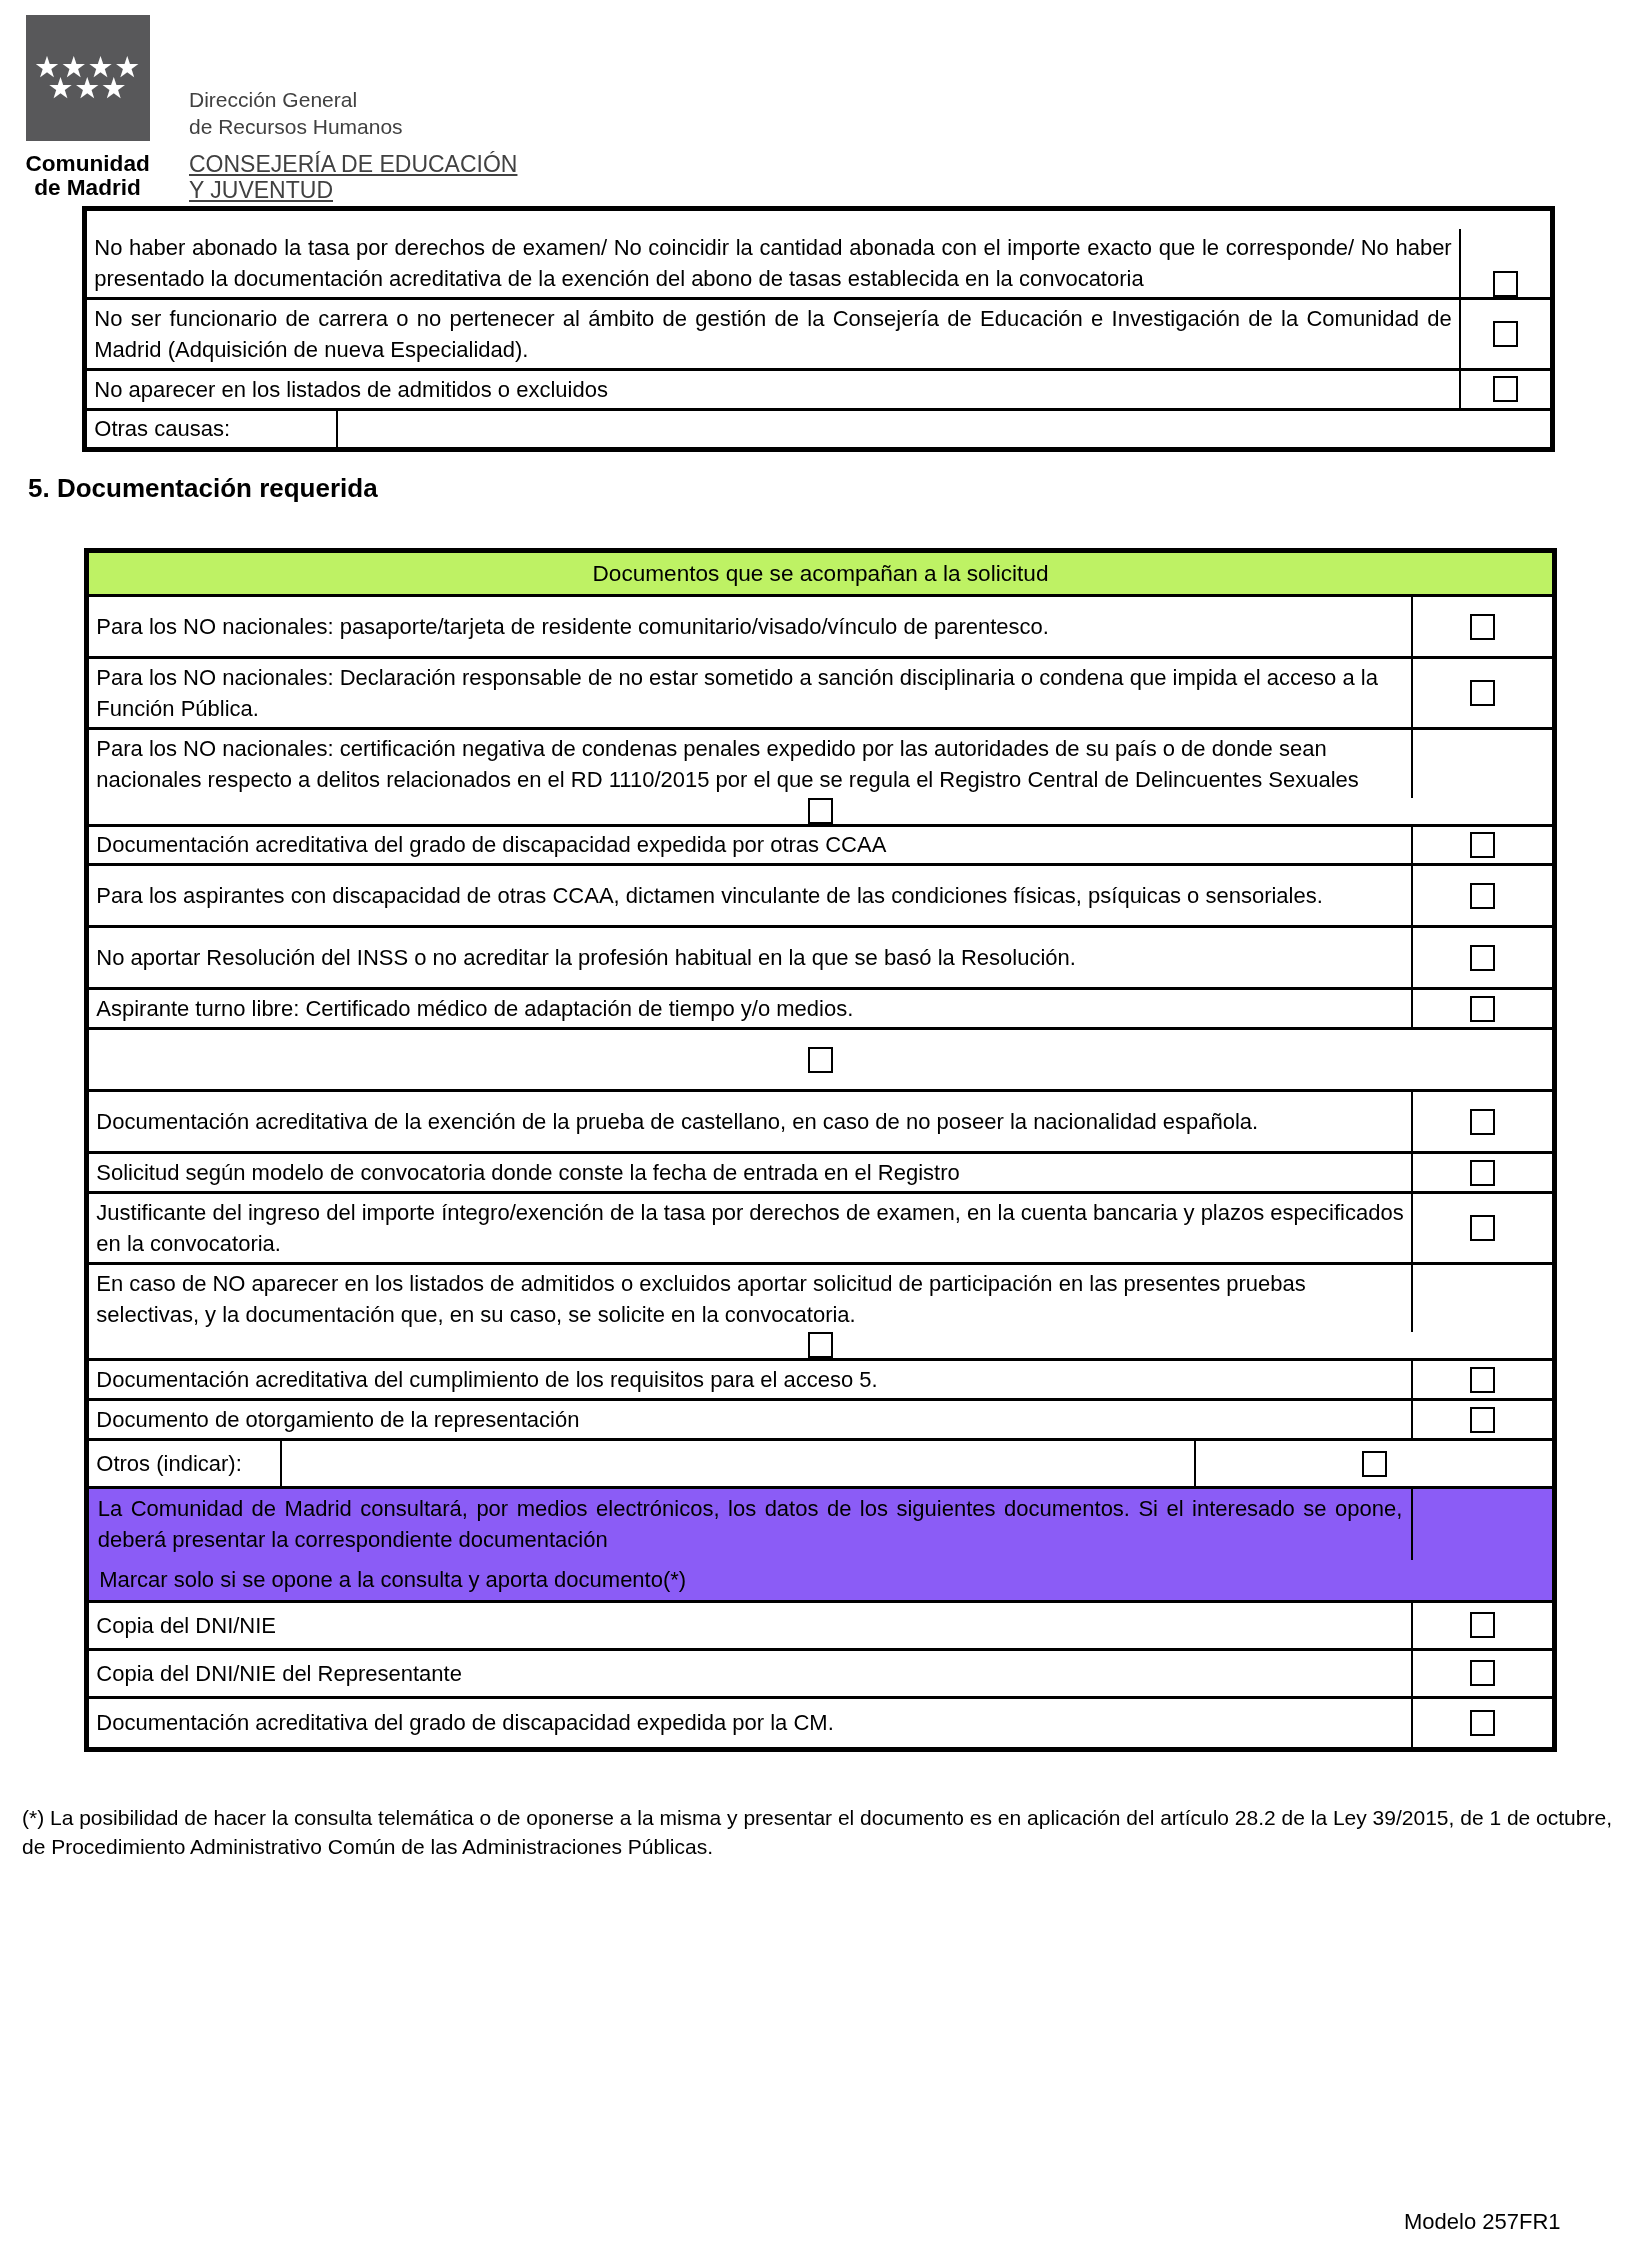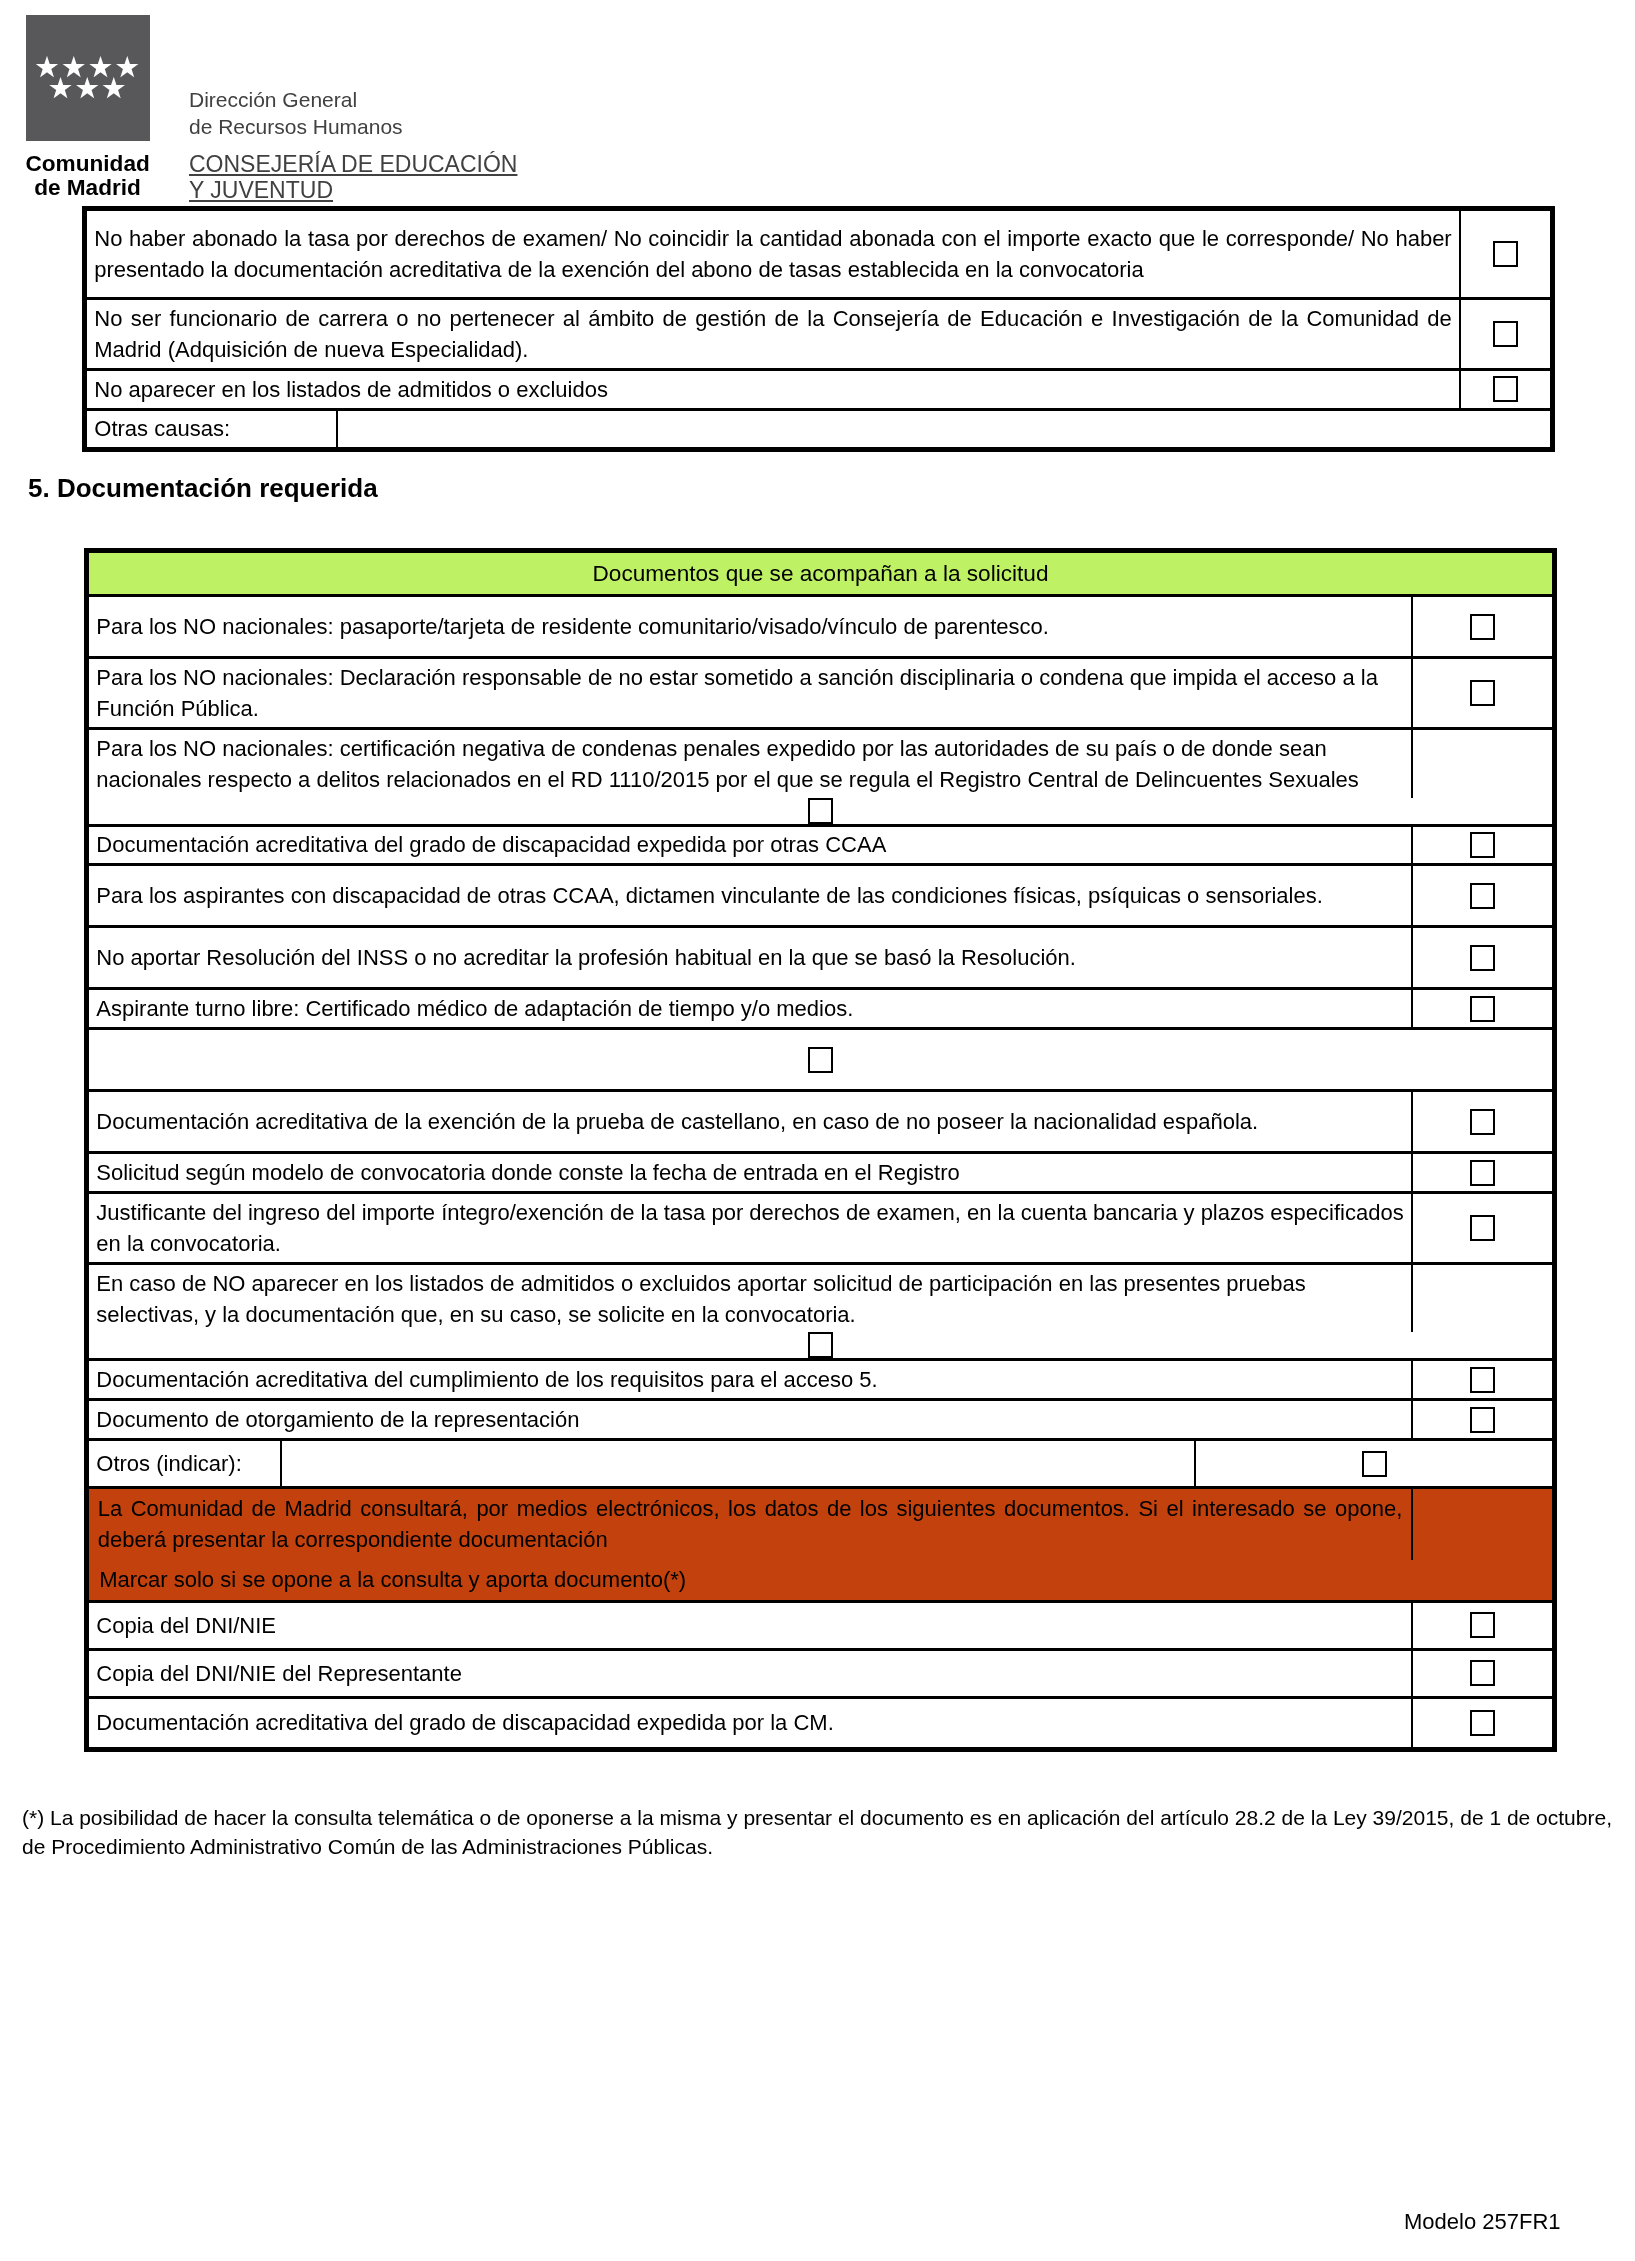--- a/index.html
+++ b/index.html
@@ -35,21 +35,21 @@
   .row:last-child { border-bottom: none; }
   .cell-text { display: flex; align-items: center; padding: 2.9px 7.3px; font-size: 22px; line-height: 31px; }
   .cell-text .txt { display: block; width: 100%; }
   .cell-check { display: flex; align-items: center; justify-content: center; }
   .cb { display: inline-block; width: 25px; height: 26px; border: 2.9px solid #000; background: #fff; }
 
   
   .t1 { left: 82px; top: 206px; width: 1473px; }
   .t1 .cell-text { flex: 1; border-right: 2.2px solid #000; text-align: justify; }
   .t1 .cell-check { width: 89px; }
-  .t1 .r1 { min-height: 89px; }
+  .t1 .r1 { min-height: 89px; align-items: flex-end; }
   .t1 .r2 { min-height: 60px; }
   .t1 .r3 { min-height: 36px; }
   .t1 .r4 { min-height: 36px; }
   .t1 .cell-label { width: 251px; border-right: 2.2px solid #000; display: flex; align-items: center; padding: 2.9px 7.3px; font-size: 22px; }
   .t1 .cell-fill { flex: 1; }
 
   
   .sec-title { position: absolute; left: 28px; top: 473px; font-size: 26px; font-weight: bold; }
 
   
@@ -59,21 +59,21 @@
     display: flex; align-items: center; justify-content: center; font-size: 22.6px;
   }
   .t2 .cell-text { width: 1324px; border-right: 2.2px solid #000; }
   .t2 .cell-check { flex: 1; }
   .t2 .l1  { min-height: 39px; }
   .t2 .l1b { min-height: 48px; }
   .t2 .l2  { min-height: 62px; }
   .t2 .l3  { min-height: 95px; flex-direction: column; }
   .t2 .cell-label { width: 193px; border-right: 2.2px solid #000; display: flex; align-items: center; padding: 2.9px 7.3px; font-size: 22px; }
   .t2 .cell-fill { width: 914px; border-right: 2.2px solid #000; }
-  .t2 .consult { background: #c2410c; }
+  .t2 .consult { background: #8b5cf6; }
   .t2 .consult .cell-text { text-align: justify; padding: 4.4px 8.7px; }
   .t2 .cell-note {
     flex: 1; display: flex; align-items: center;
     padding: 4.4px 35px 4.4px 10.2px; font-size: 22px; line-height: 31px; text-align: justify;
   }
   .t2 .cell-note .txt { display: block; width: 100%; }
 
   
   .footnote { position: absolute; left: 22px; top: 1803px; width: 1590px; font-size: 21px; line-height: 29px; }
   .model { position: absolute; left: 1404px; top: 2209px; font-size: 22px; }

